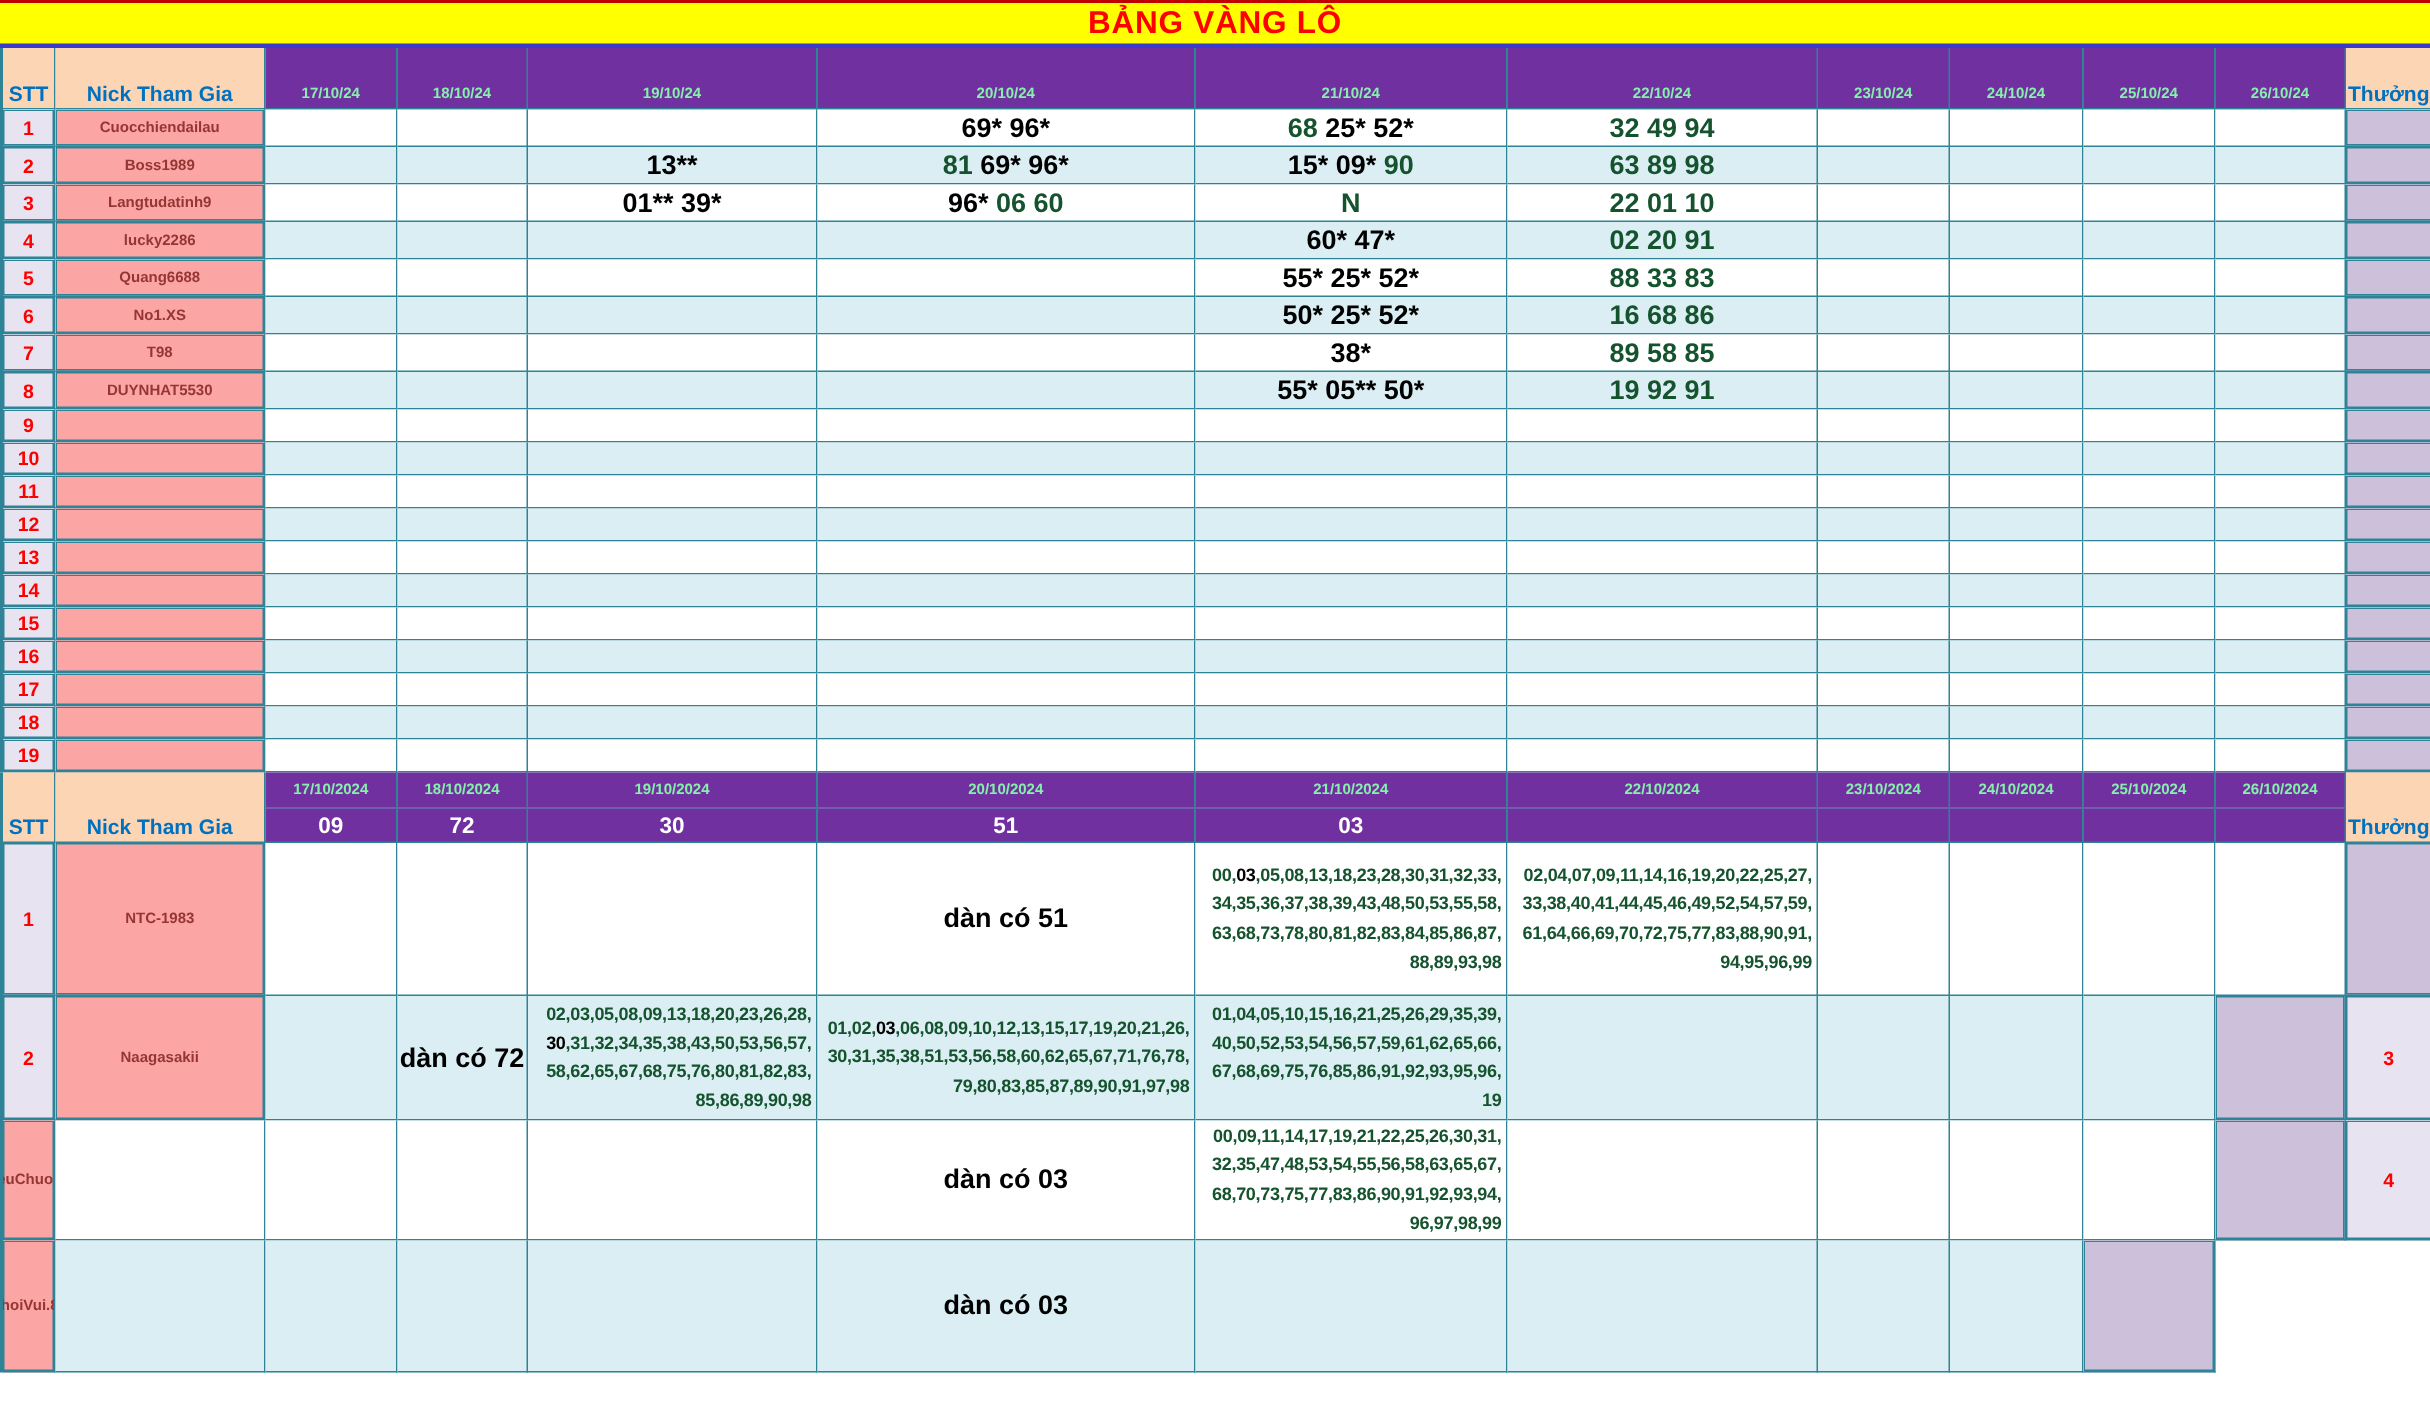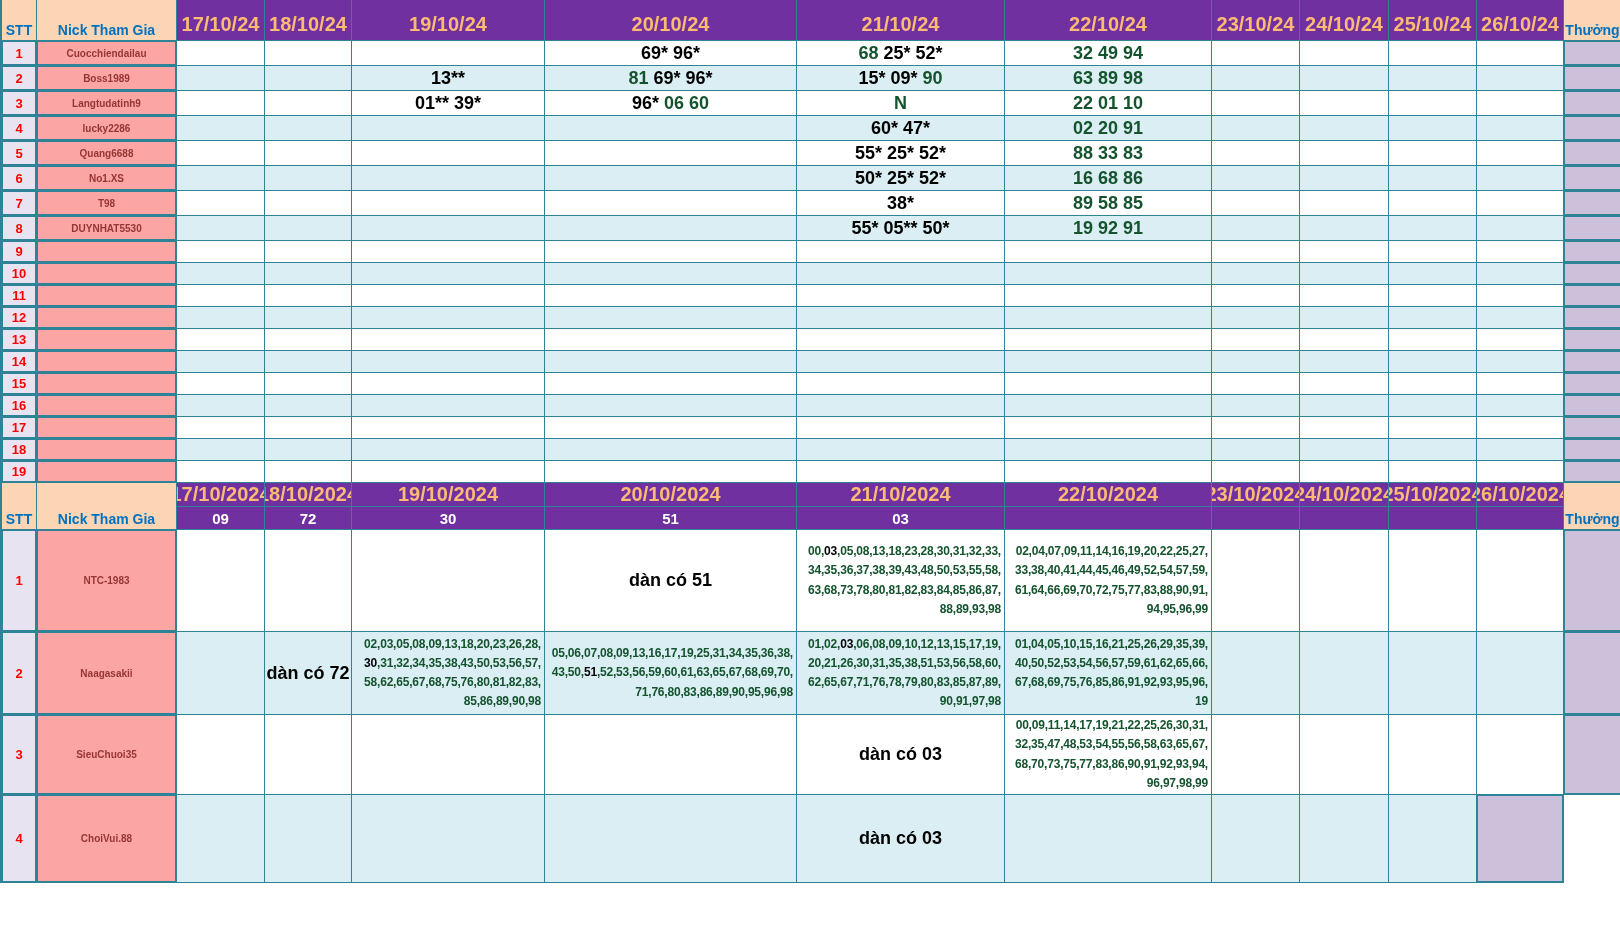--- a/index.html
+++ b/index.html
@@ -19,40 +19,43 @@
     grid-template-columns:35px 140px 88px 87px 193px 252px 208px 207px 88px 89px 88px 87px 58px;
     border-left:2px solid #2E8397;box-sizing:border-box;
   }
   #lo-grid{grid-template-rows:41px repeat(8,25px) repeat(11,22px);}
   #de-grid{grid-template-rows:24px 23px 102px 83px 80px 88px;}
   .c{
     border-right:1px solid #2E8397;border-bottom:1px solid #2E8397;
     display:flex;align-items:center;justify-content:center;
     overflow:hidden;box-sizing:border-box;min-width:0;
   }
-  .hd{background:#7030A0;color:#fdba74;font-size:20px;}
+  .hd{background:#7030A0;color:#86efac;font-size:10px;}
   .hd.bot{align-items:flex-end;padding-bottom:4px;}
   .hnum{background:#7030A0;color:#FFFFFF;font-size:15px;}
   .peach{background:#FCD5B4;color:#0070C0;font-size:14px;align-items:flex-end;padding-bottom:2px;}
   .stt{background:#E8E3F1;color:#FF0000;font-size:13px;box-shadow:inset 0 0 0 1px #2E8397;}
   .nick{background:#fca5a5;color:#963634;font-size:10px;box-shadow:inset 0 0 0 1px #2E8397;}
   .rw{background:#CCC0DA;box-shadow:inset 0 0 0 1px #2E8397;}
   .w{background:#FFFFFF}
   .b{background:#DAEEF3}
   .d{font-size:13px;}
   .red{color:#14532d}
   .blk{color:#000000}
   .list{font-size:12px;line-height:1.6;letter-spacing:-0.2px;text-align:right;padding:1px 3px;word-break:normal;}
   .plain{font-size:18px;color:#000;}
   section{display:block;}
 </style>
 </head>
 <body>
 
 <section>
+  <div class="titlebar">
+    <span>BẢNG VÀNG LÔ</span>
+  </div>
   <div class="grid" id="lo-grid">
       <div class="c peach">STT</div>
       <div class="c peach">Nick Tham Gia</div>
       <div class="c hd bot">17/10/24</div>
       <div class="c hd bot">18/10/24</div>
       <div class="c hd bot">19/10/24</div>
       <div class="c hd bot">20/10/24</div>
       <div class="c hd bot">21/10/24</div>
       <div class="c hd bot">22/10/24</div>
       <div class="c hd bot">23/10/24</div>
@@ -399,23 +402,20 @@
       <div class="c stt">2</div>
       <div class="c nick">Naagasakii</div>
       <div class="c b"></div>
       <div class="c b">
         <div class="plain"><span class="blk">dàn có 72</span></div>
       </div>
       <div class="c b">
         <div class="list"><span class="red">02,​03,​05,​08,​09,​13,​18,​20,​23,​26,​28,​</span><span class="blk">30</span><span class="red">,​31,​32,​34,​35,​38,​43,​50,​53,​56,​57,​58,​62,​65,​67,​68,​75,​76,​80,​81,​82,​83,​85,​86,​89,​90,​98</span></div>
       </div>
       <div class="c b">
-        <div class="list"><span class="red">05,​06,​07,​08,​09,​13,​16,​17,​19,​25,​31,​34,​35,​36,​38,​43,​50,​</span><span class="blk">51</span><span class="red">,​52,​53,​56,​59,​60,​61,​63,​65,​67,​68,​69,​70,​71,​76,​80,​83,​86,​89,​90,​95,​96,​98</span></div>
-      </div>
-      <div class="c b">
         <div class="list"><span class="red">01,​02,​</span><span class="blk">03</span><span class="red">,​06,​08,​09,​10,​12,​13,​15,​17,​19,​20,​21,​26,​30,​31,​35,​38,​51,​53,​56,​58,​60,​62,​65,​67,​71,​76,​78,​79,​80,​83,​85,​87,​89,​90,​91,​97,​98</span></div>
       </div>
       <div class="c b">
         <div class="list"><span class="red">01,​04,​05,​10,​15,​16,​21,​25,​26,​29,​35,​39,​40,​50,​52,​53,​54,​56,​57,​59,​61,​62,​65,​66,​67,​68,​69,​75,​76,​85,​86,​91,​92,​93,​95,​96,​19</span></div>
       </div>
       <div class="c b"></div>
       <div class="c b"></div>
       <div class="c b"></div>
       <div class="c b"></div>
       <div class="c rw"></div>

